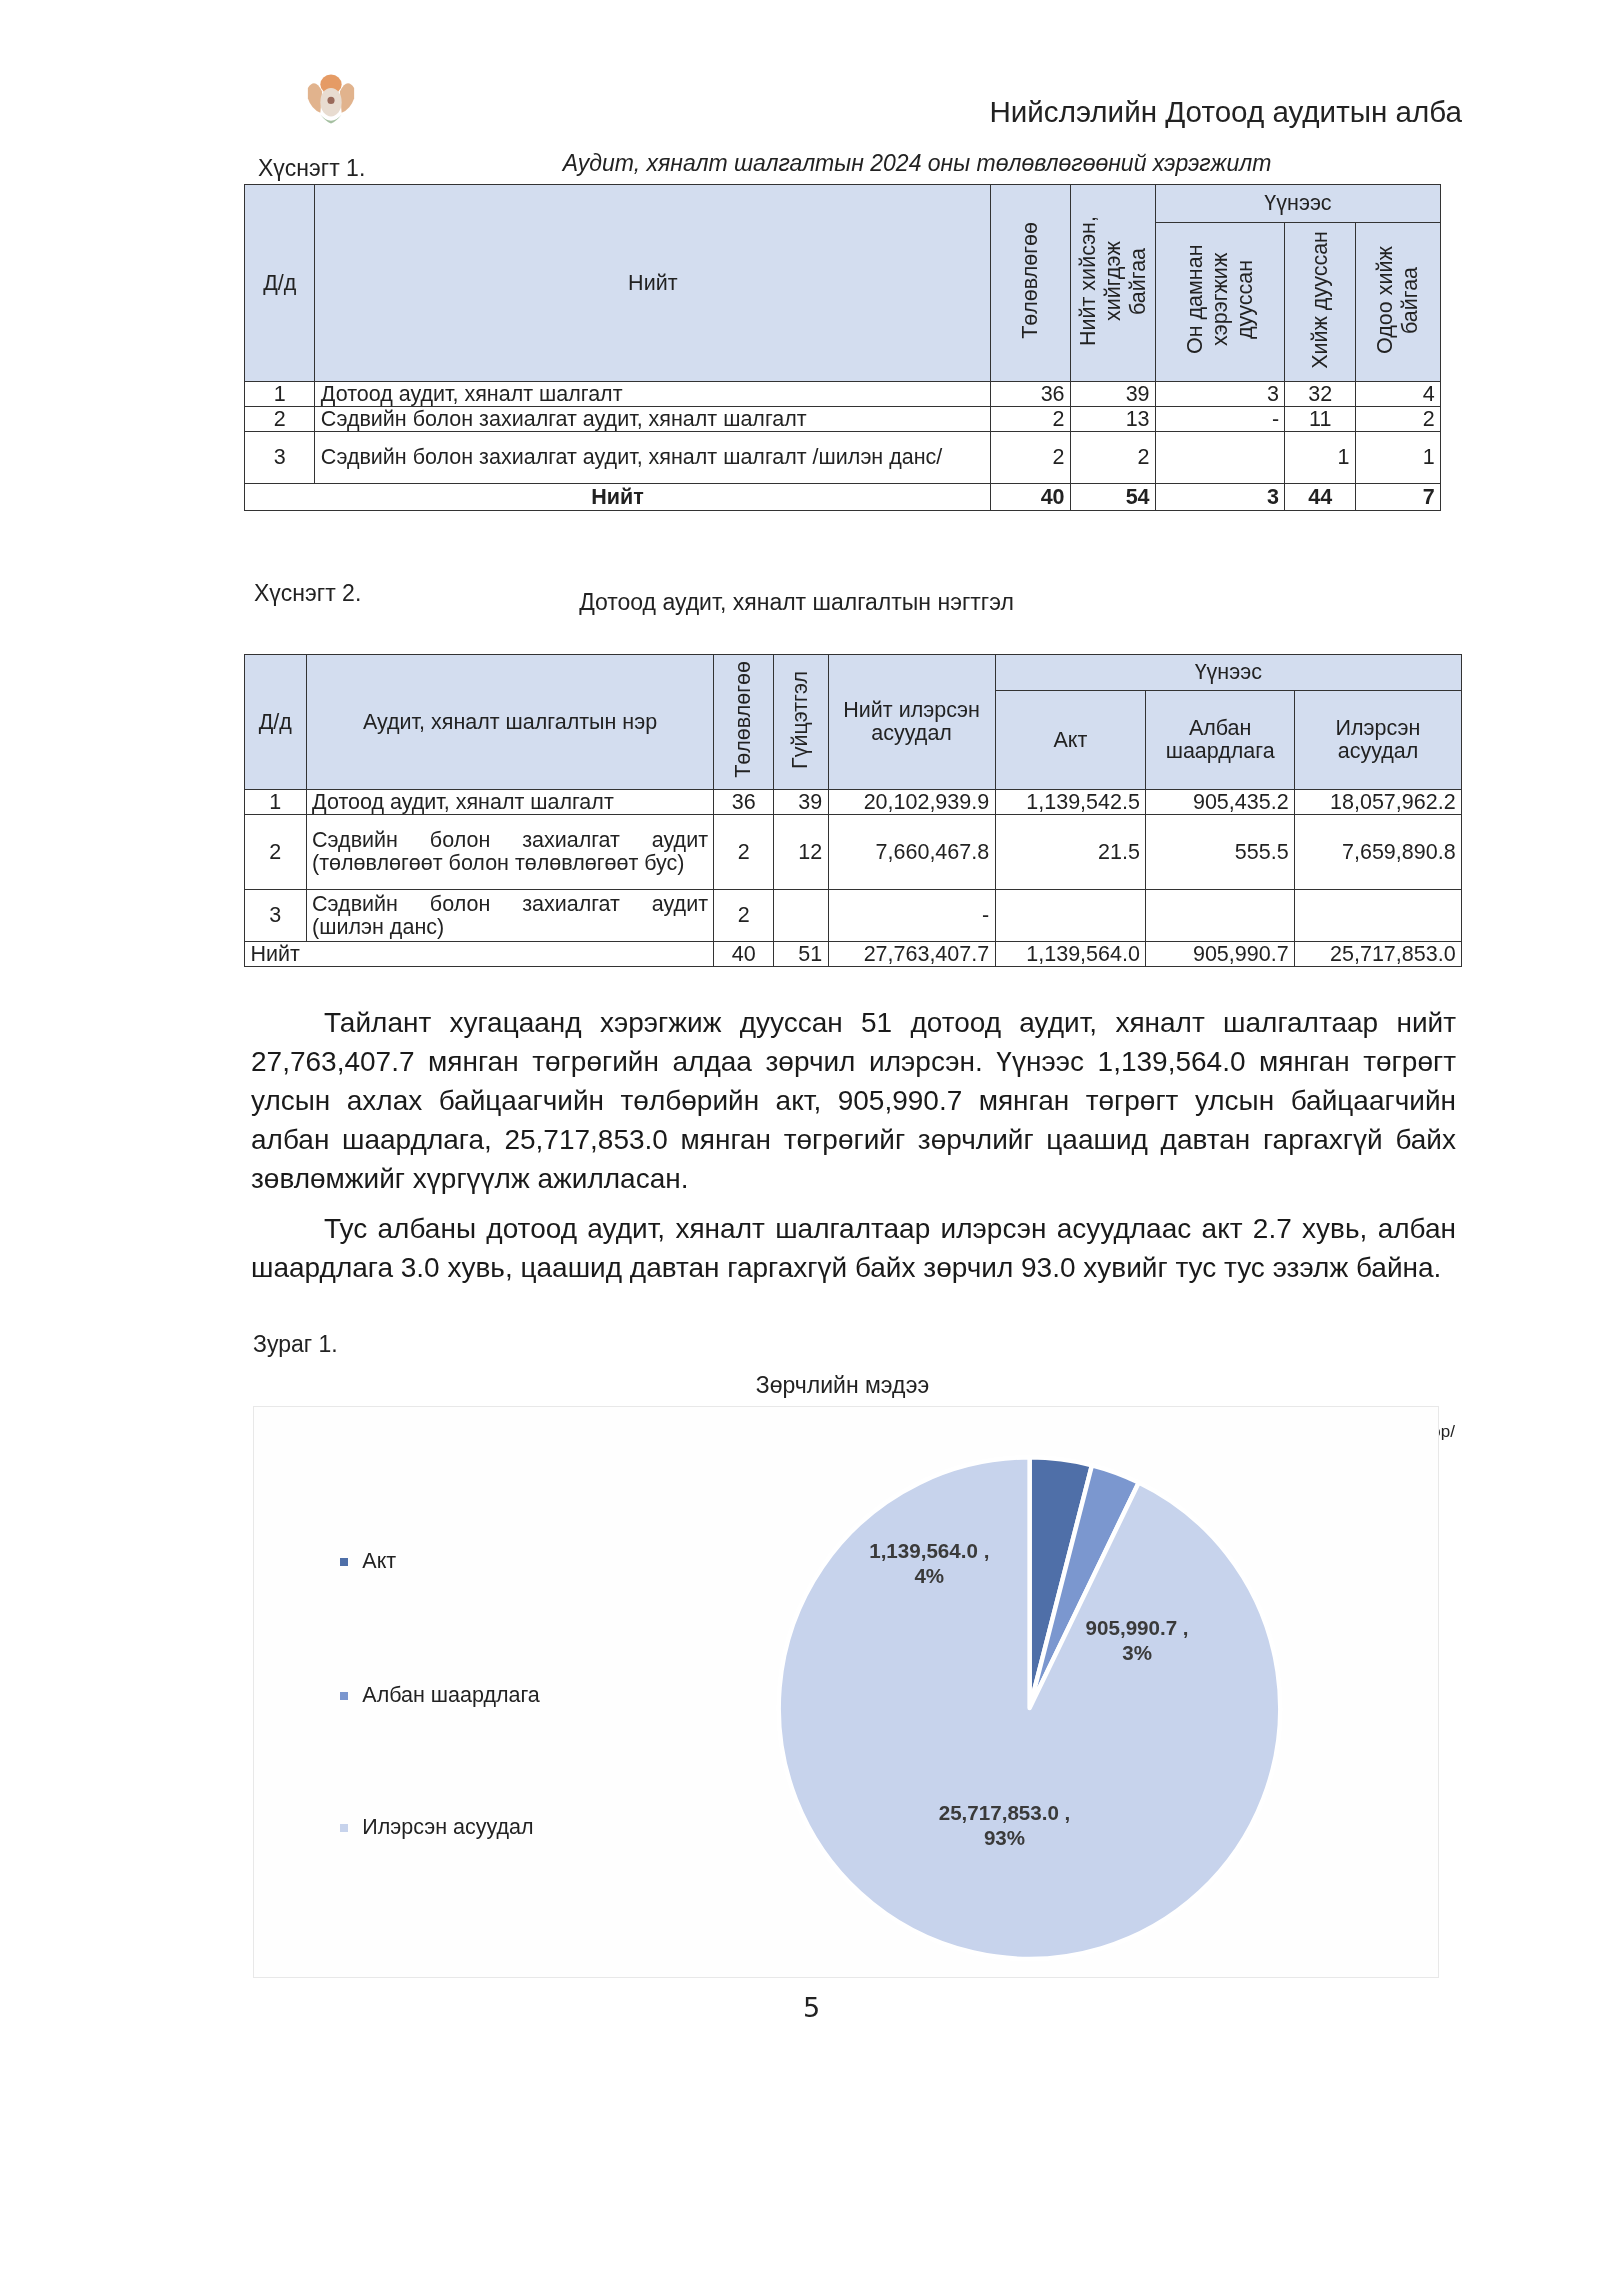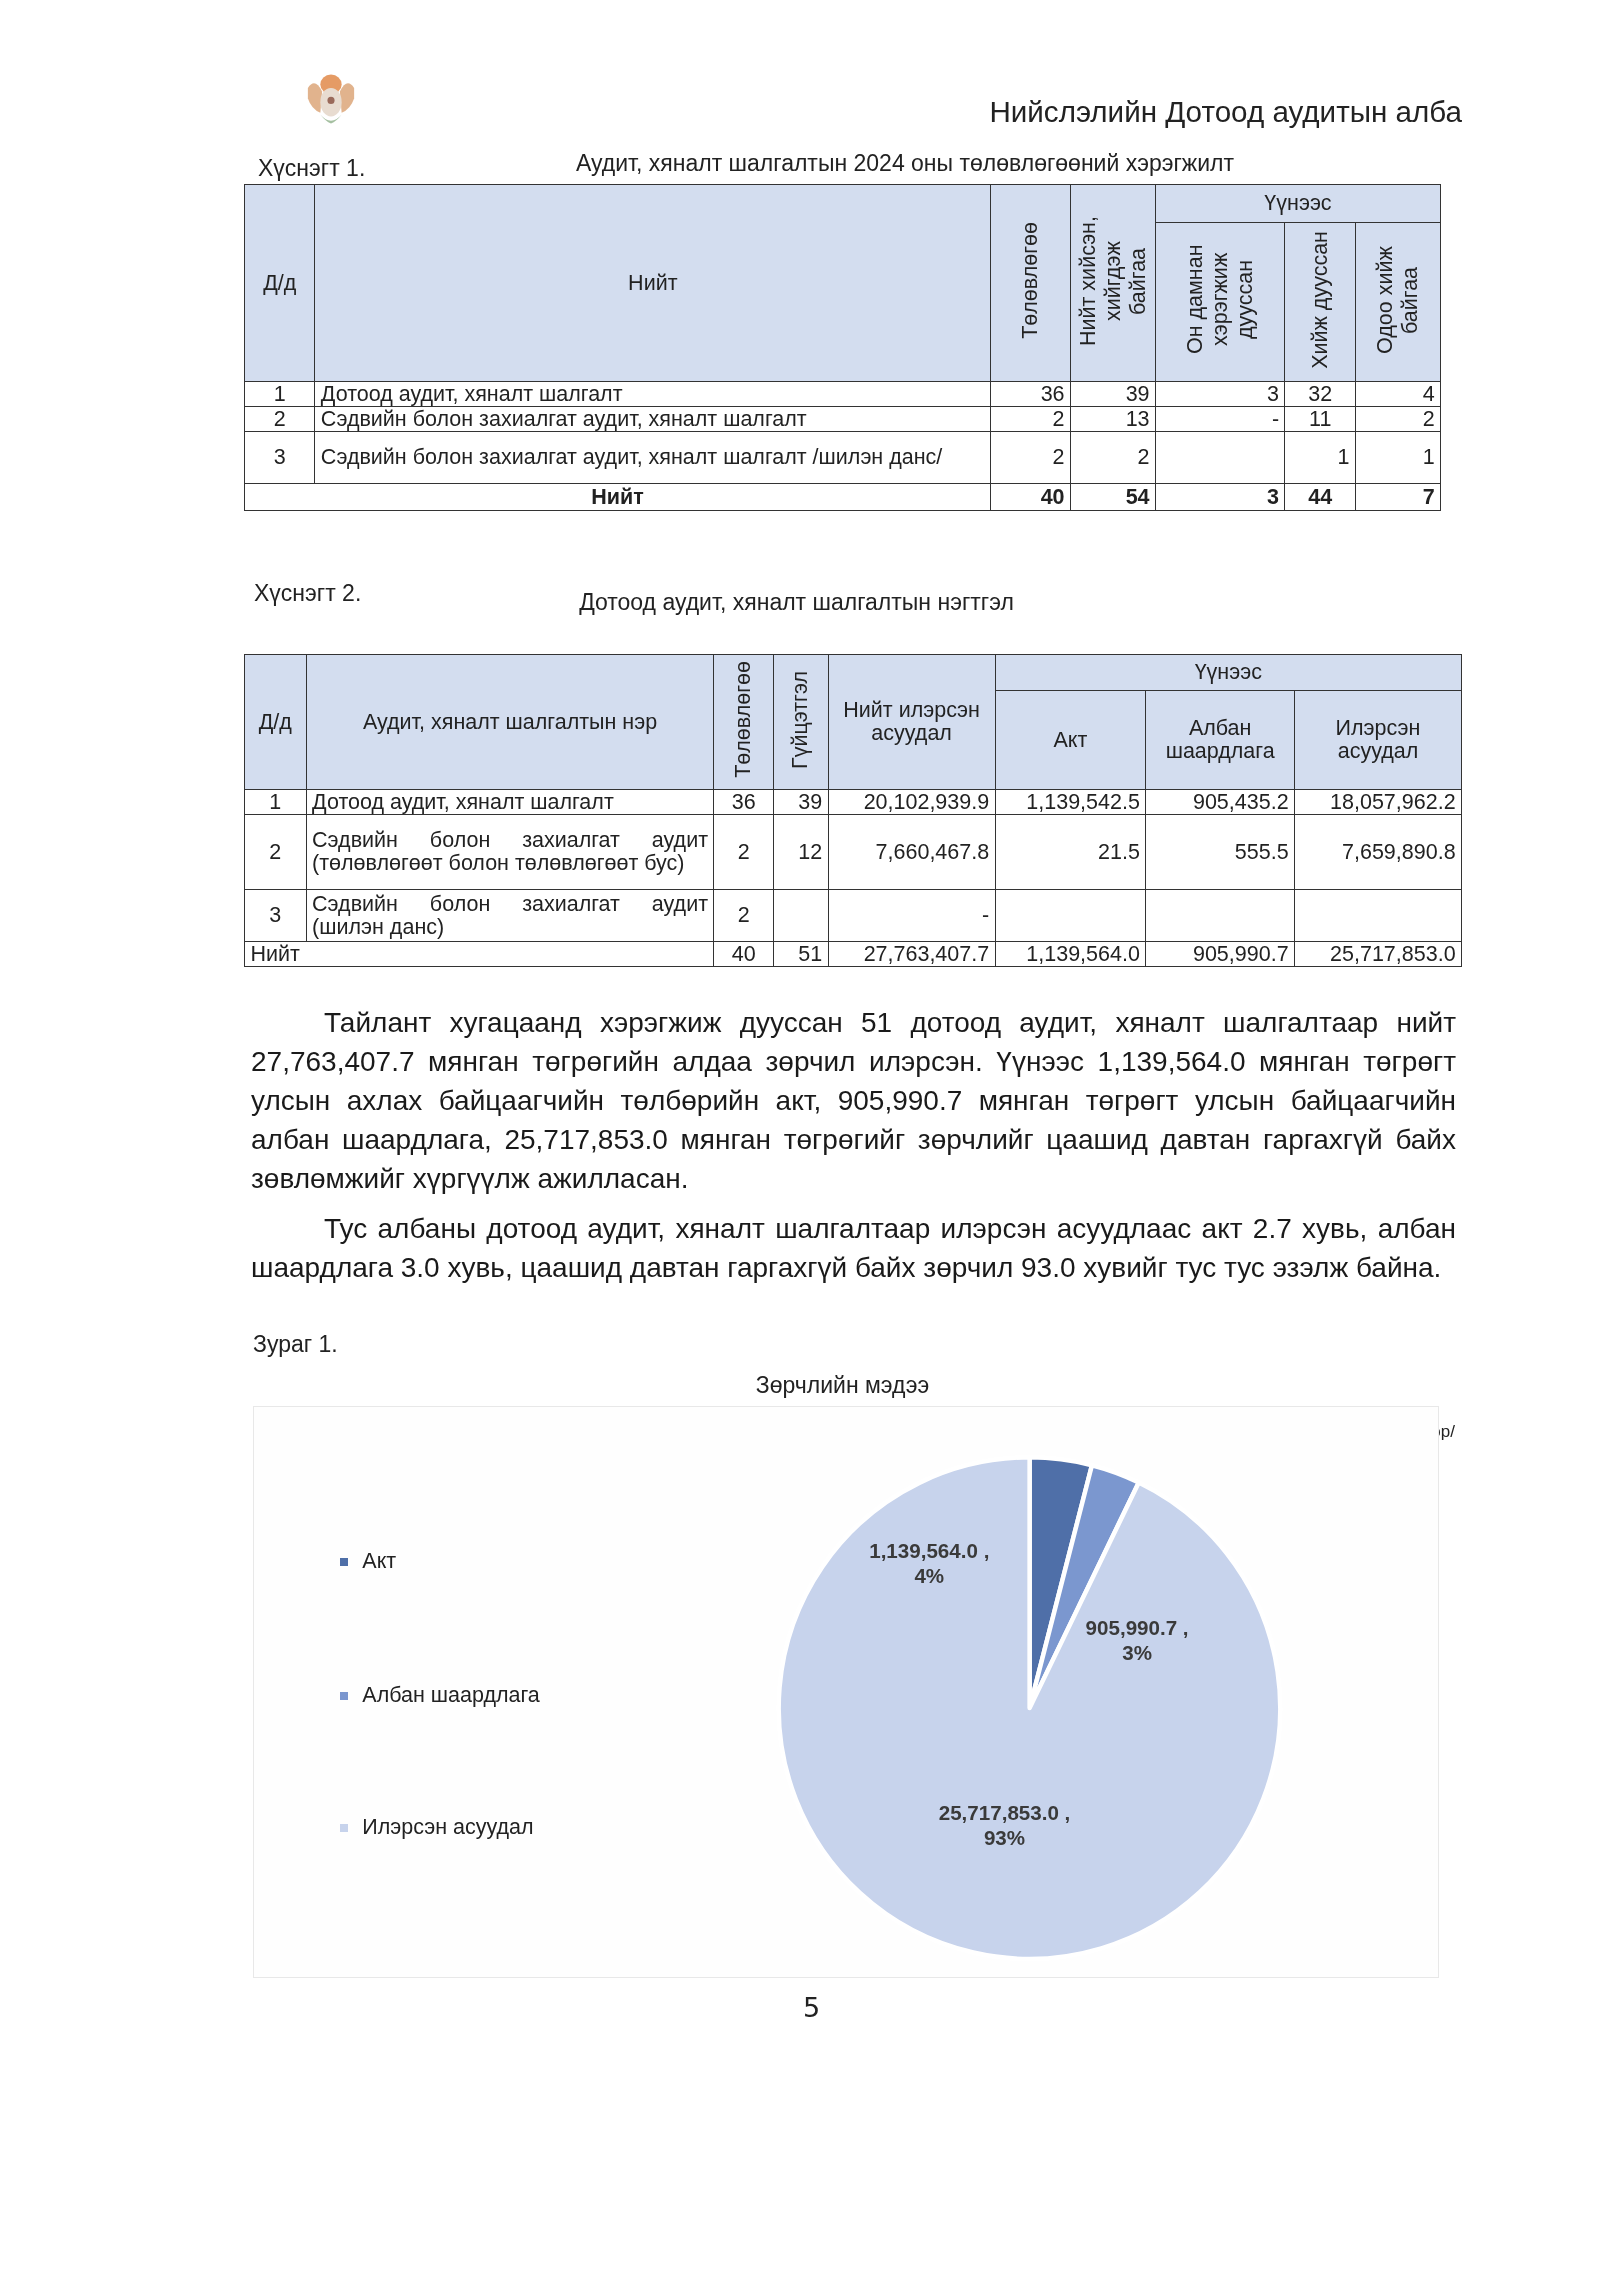--- a/index.html
+++ b/index.html
@@ -43,21 +43,21 @@
     <path d="M10 22 Q18 10 26 26 L24 50 Q14 46 10 34Z" fill="#d9a070" opacity="0.8"></path>
     <path d="M62 22 Q54 10 46 26 L48 50 Q58 46 62 34Z" fill="#d9a070" opacity="0.8"></path>
     <ellipse cx="36" cy="38" rx="12" ry="16" fill="#e8dcd0"></ellipse>
     <path d="M24 52 Q36 66 48 52 Q42 60 36 62 Q30 60 24 52Z" fill="#8fb08a" opacity="0.8"></path>
     <circle cx="36" cy="36" r="4" fill="#9a6a5a"></circle>
   </svg>
 </div>
 <div class="abs org-name">Нийслэлийн Дотоод аудитын алба</div>
 
 <div class="abs caption-label" style="left:258px; top:155px;">Хүснэгт 1.</div>
-<div class="abs caption-title" style="left:502px; top:150px; width:806px;">Аудит, хяналт шалгалтын 2024 оны төлөвлөгөөний хэрэгжилт</div>
+<div class="abs caption-title" style="left:514px; top:150px; width:806px;font-style:italic;">Аудит, хяналт шалгалтын 2024 оны төлөвлөгөөний хэрэгжилт</div>
 
 <table class="grid" style="left:244px; top:184px; width:1197px;">
   <colgroup>
     <col style="width:68px">
       <col style="width:652px">
       <col style="width:77px">
       <col style="width:82px">
       <col style="width:125px">
       <col style="width:68px">
       <col style="width:82px">

